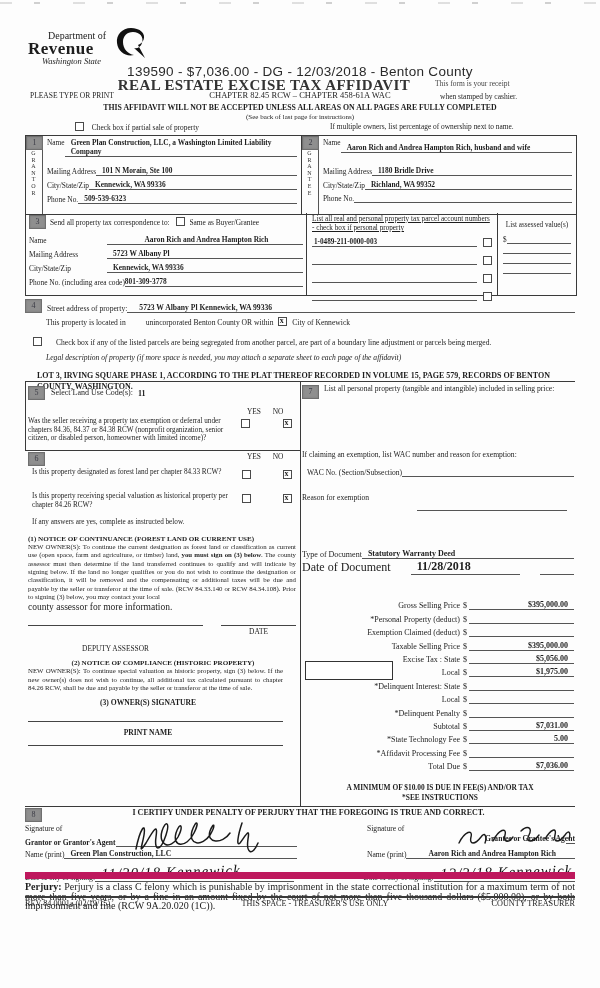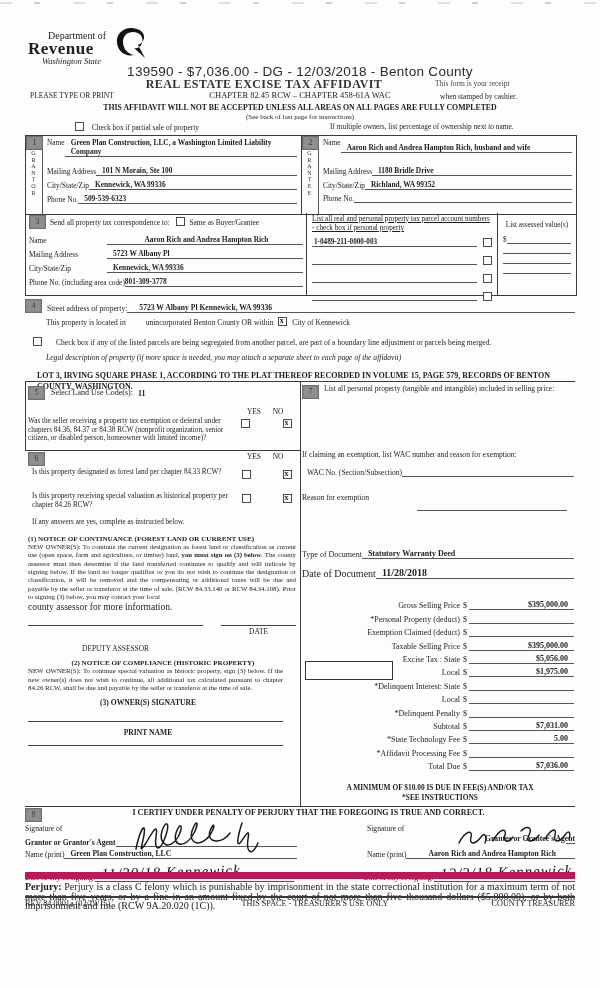--- a/index.html
+++ b/index.html
@@ -52,21 +52,21 @@
       <div class="b" style="font-size:17px;line-height:15px;letter-spacing:.5px;">Revenue</div>
       <div class="i" style="font-size:8.5px;margin-left:14px;">Washington State</div>
       <svg class="abs" style="left:86px;top:-4px;" width="34" height="34" viewBox="0 0 34 34">
         <path d="M17 2 C8 2 2 9 3 17 C4 26 12 31 20 29 C14 28 9 23 9 16 C9 10 13 6 19 6 C26 6 30 11 28 17 C27 21 23 23 20 22 L31 32 L24 19 C30 17 32 10 28 6 C25 3 21 2 17 2 Z" fill="#111"></path>
       </svg>
     </div>
   </div>
 
   <div class="abs sans" style="left:0;top:64px;width:600px;text-align:center;font-size:13.5px;color:#2a2a2a;letter-spacing:.3px;">139590 - $7,036.00 - DG - 12/03/2018 - Benton County</div>
 
-  <div class="abs b" style="left:0;top:77px;width:528px;text-align:center;font-size:12px;letter-spacing:.4px;color:#333;">REAL ESTATE EXCISE TAX AFFIDAVIT</div>
+  <div class="abs b" style="left:0;top:77px;width:528px;text-align:center;font-size:15px;letter-spacing:.4px;color:#333;">REAL ESTATE EXCISE TAX AFFIDAVIT</div>
   <div class="abs" style="left:435px;top:79px;font-size:7.5px;color:#444;">This form is your receipt</div>
   <div class="abs" style="left:30px;top:91px;font-size:7.5px;">PLEASE TYPE OR PRINT</div>
   <div class="abs" style="left:155px;top:90px;width:290px;text-align:center;font-size:8.5px;">CHAPTER 82.45 RCW – CHAPTER 458-61A WAC</div>
   <div class="abs" style="left:440px;top:92px;font-size:7.5px;">when stamped by cashier.</div>
   <div class="abs b ctr" style="left:0;top:103px;width:600px;font-size:7.8px;">THIS AFFIDAVIT WILL NOT BE ACCEPTED UNLESS ALL AREAS ON ALL PAGES ARE FULLY COMPLETED</div>
   <div class="abs ctr" style="left:0;top:113px;width:600px;font-size:7px;">(See back of last page for instructions)</div>
 
   <div class="abs" style="left:75px;top:122px;font-size:7.4px;">
     <span class="cb"></span>
     <span style="margin-left:6px;">Check box if partial sale of property</span>
@@ -303,21 +303,21 @@
       <span class="f-label" style="margin-left:5px;">WAC No. (Section/Subsection)</span>
       <span class="f-val"></span>
     </div>
     <div style="font-size:7.6px;margin-top:16px;">Reason for exemption</div>
     <div style="margin-left:115px;border-bottom:1px solid #555;height:8px;width:150px;"></div>
 
     <div class="f-row" style="margin-top:38px;font-size:8px;">
       <span class="f-label">Type of Document</span>
       <span class="f-val">Statutory Warranty Deed</span>
     </div>
-    <div class="f-row" style="margin-top:8px;font-size:10px;">
+    <div class="f-row" style="font-size:12px;gap:20px;">
       <span class="f-label">Date of Document</span>
       <span class="f-val" style="flex:0 0 100px;">11/28/2018</span>
       <span class="f-val" style="border-bottom:1px solid #555;"></span>
     </div>
   </div>
 
   <div class="abs" style="left:302px;top:597px;width:272px;">
     <div class="fee-row">
       <span class="fee-label">Gross Selling Price</span>
         <span class="fee-d">$</span>

